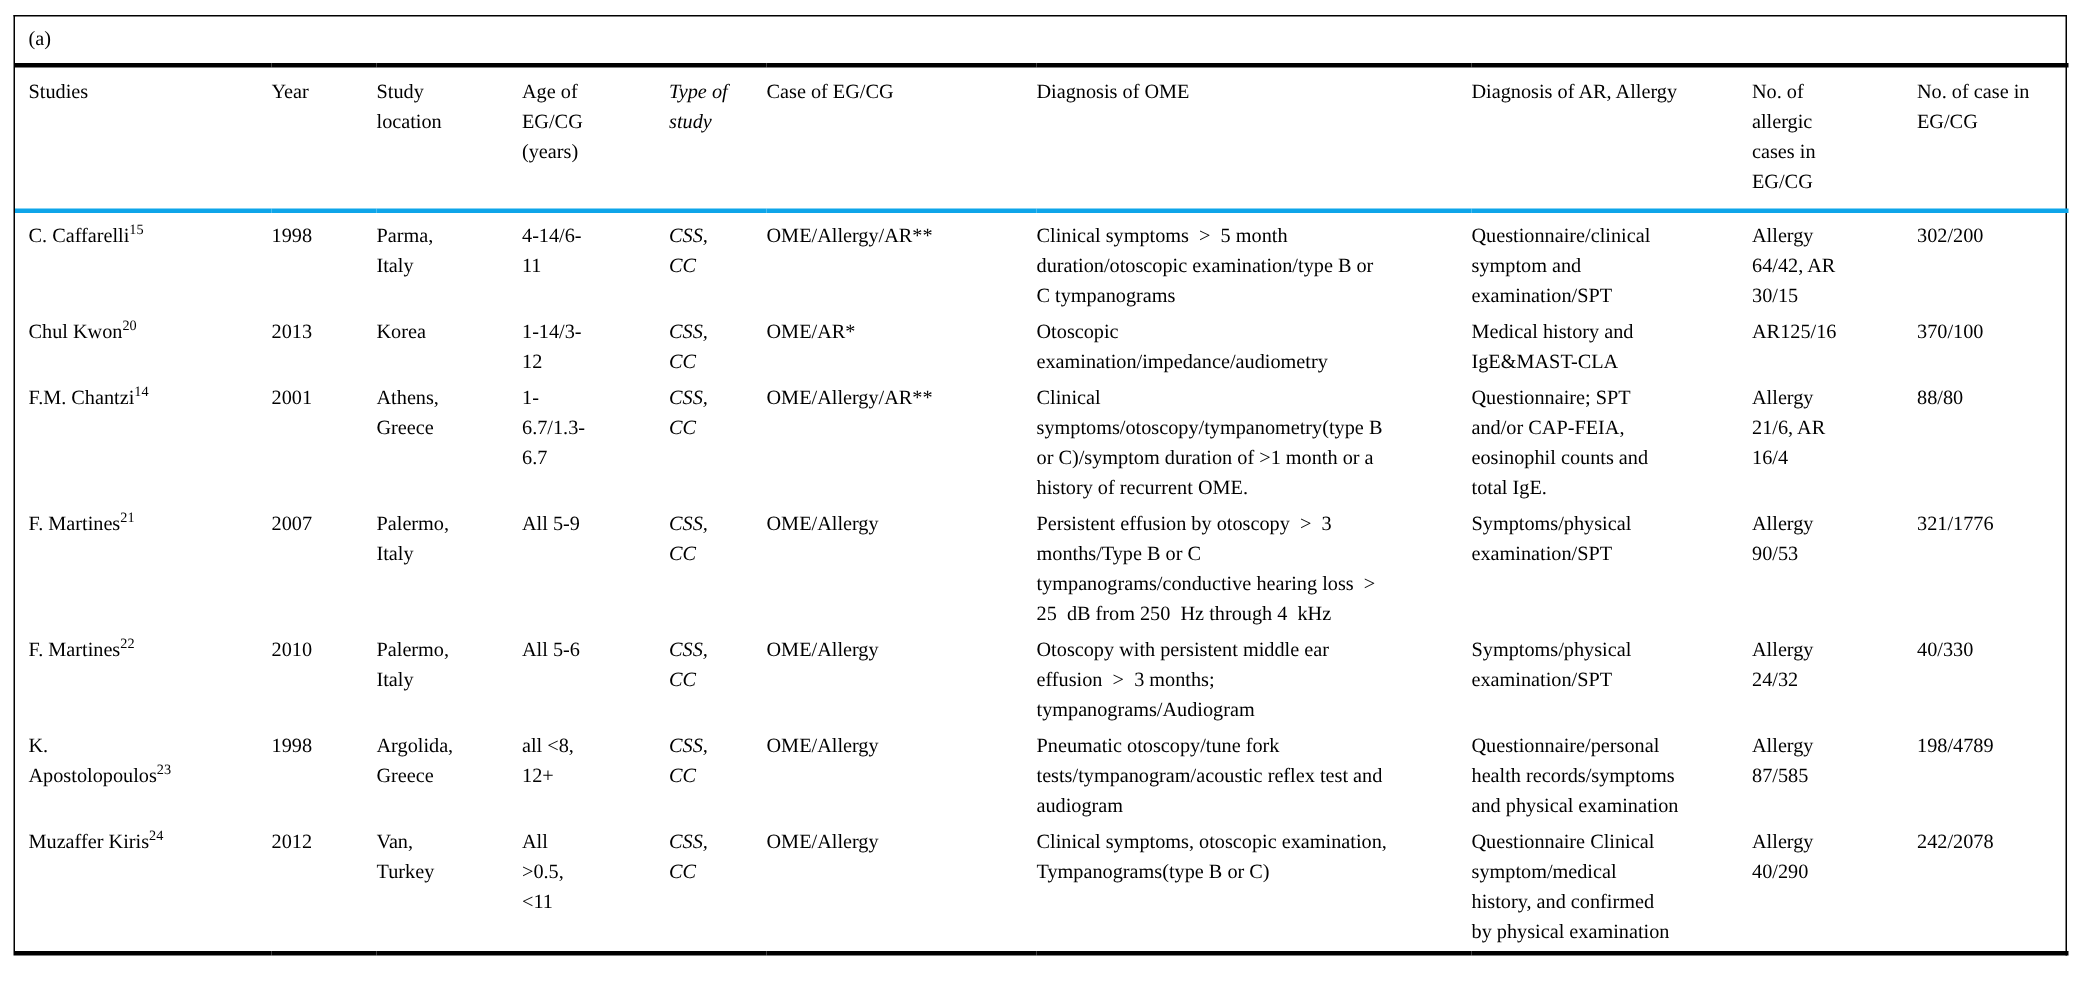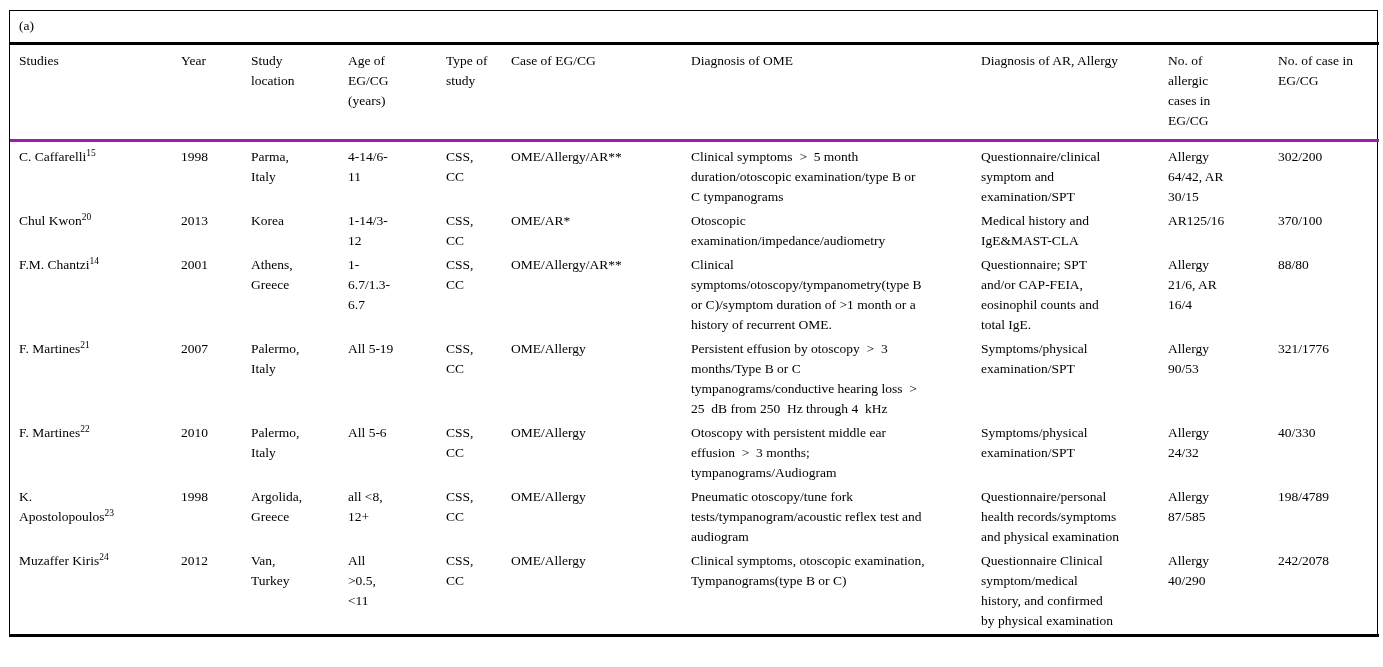--- a/index.html
+++ b/index.html
@@ -14,34 +14,34 @@
     border-left:1px solid #000;border-right:1px solid #000;border-top:1px solid #000;
     box-sizing:border-box;
   }
   .panel-label{
     padding:5px 0 6px 9px;height:20px;
   }
   table.studies{
     border-collapse:collapse;table-layout:fixed;width:1369px;
     border-top:3px solid #000;border-bottom:3px solid #000;
   }
-  thead tr{border-bottom:3px solid #a21caf;}
+  thead tr{border-bottom:3px solid #0ea5e9;}
   th,td{
     text-align:left;vertical-align:top;font-weight:normal;
     white-space:pre-wrap;padding:1px 0 3px 0;
     overflow:hidden;
   }
   thead th{padding-top:6px;padding-bottom:8px;}
   tbody tr:first-child td{padding-top:5px;}
   
   .c1{padding-left:9px;padding-right:67px;}
   .c2{padding-right:20px;}
   .c3{padding-right:34px;}
   .c4{padding-right:52px;}
-  .c5{padding-right:20px;}
+  .c5{padding-right:20px;font-style:italic;}
   .c6{padding-right:20px;}
   .c7{padding-right:55px;}
   .c8{padding-right:49px;}
   .c9{padding-right:40px;}
   .c10{padding-right:8px;}
   sup.ref{
     font-size:9.5px;line-height:0;vertical-align:baseline;
     position:relative;top:-5px;
   }
 </style>
@@ -112,21 +112,21 @@
         <td class="c6">OME/Allergy/AR**</td>
         <td class="c7">Clinical symptoms/otoscopy/tympanometry(type B or C)/symptom duration of &gt;1 month or a history of recurrent OME.</td>
         <td class="c8">Questionnaire; SPT and/or CAP-FEIA, eosinophil counts and total IgE.</td>
         <td class="c9">Allergy 21/6, AR 16/4</td>
         <td class="c10">88/80</td>
       </tr>
       <tr>
         <td class="c1"><span>F. Martines</span><sup class="ref">21</sup></td>
         <td class="c2">2007</td>
         <td class="c3">Palermo, Italy</td>
-        <td class="c4">All 5-19</td>
+        <td class="c4">All 5-9</td>
         <td class="c5">CSS, CC</td>
         <td class="c6">OME/Allergy</td>
         <td class="c7">Persistent effusion by otoscopy  &gt;  3 months/Type B or C tympanograms/conductive hearing loss  &gt;  25  dB from 250  Hz through 4  kHz</td>
         <td class="c8">Symptoms/physical examination/SPT</td>
         <td class="c9">Allergy 90/53</td>
         <td class="c10">321/1776</td>
       </tr>
       <tr>
         <td class="c1"><span>F. Martines</span><sup class="ref">22</sup></td>
         <td class="c2">2010</td>

